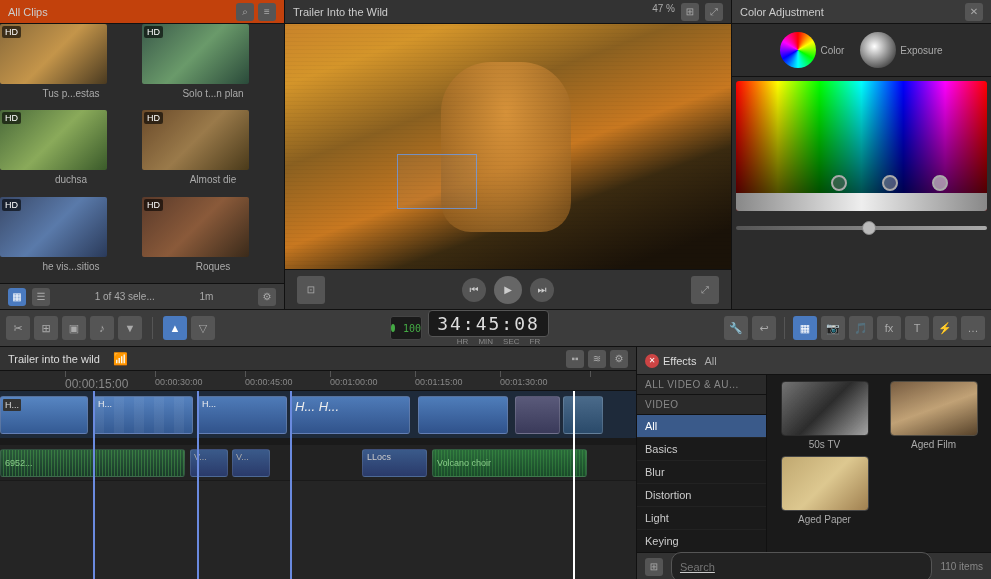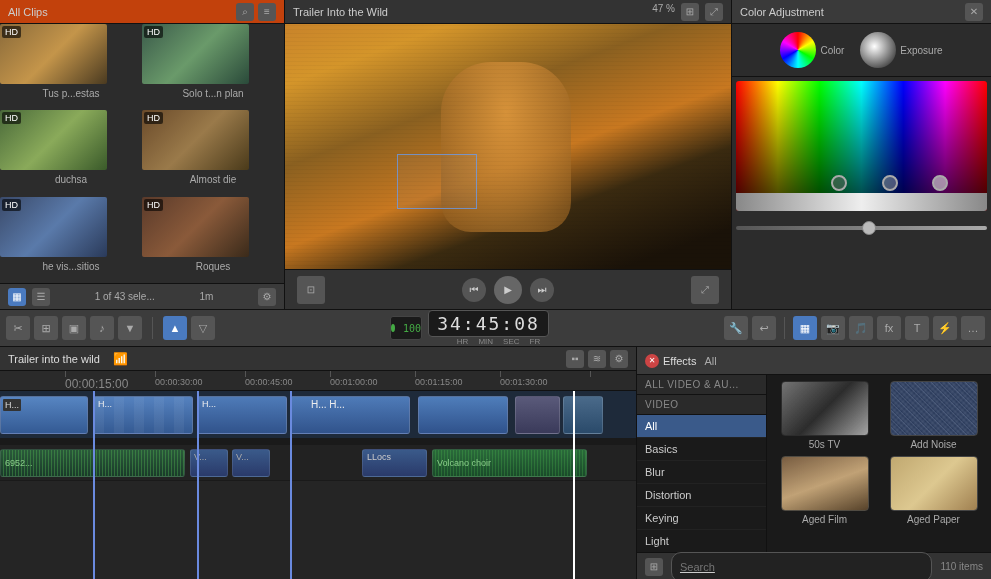--- a/index.html
+++ b/index.html
@@ -691,21 +691,21 @@
             <div style="padding:2px 4px;font-size:9px;color:#eee;">H...</div>
           </div>
         </div>
         <div class="clip-block clip-blue" style="left:197px;width:90px;">
           <div style="width:100%;height:100%;background:linear-gradient(to bottom,rgba(80,130,190,0.7),rgba(45,80,140,0.7));">
             <div style="padding:2px 4px;font-size:9px;color:#eee;">H...</div>
           </div>
         </div>
         <div class="clip-block clip-blue" style="left:290px;width:120px;">
           <div style="width:100%;height:100%;background:linear-gradient(to bottom,rgba(80,130,190,0.7),rgba(45,80,140,0.7));">
-            <div style="padding:2px 20px;font-size:10px;color:#eee;">H... H...</div>
+            <div style="padding:2px 4px;font-size:13px;color:#eee;font-style:italic;">H... H...</div>
           </div>
         </div>
         <div class="clip-block clip-blue" style="left:418px;width:90px;">
           <div style="width:100%;height:100%;background:linear-gradient(to bottom,rgba(80,130,190,0.8),rgba(45,80,140,0.8));">
             <div style="padding:2px 4px;font-size:9px;color:#eee;"></div>
           </div>
         </div>
         <div class="clip-block" style="left:515px;width:45px;background:linear-gradient(to bottom,#5a5a7a,#3a3a5a);">
           <div style="width:100%;height:100%;padding:2px 4px;font-size:9px;color:#aaa;"></div>
         </div>
@@ -750,39 +750,33 @@
 
     <div class="effects-body">
 
       <div class="effects-list">
         <div class="effects-section-header">All Video &amp; Au...</div>
         <div class="effects-section-header">VIDEO</div>
         <div class="effects-category active">All</div>
         <div class="effects-category">Basics</div>
         <div class="effects-category">Blur</div>
         <div class="effects-category">Distortion</div>
+        <div class="effects-category">Light</div>
         <div class="effects-category">Keying</div>
-        <div class="effects-category">Light</div>
 
       </div>
 
       <div class="effects-grid">
 
         <div class="effect-item">
           <div class="effect-thumb thumb-50s" style="width:88px;height:55px;border-radius:4px;border:1px solid #444;background:linear-gradient(135deg,#777,#444,#999);filter:contrast(1.4) saturate(0.2);">
           </div>
           <div class="effect-label">50s TV</div>
         </div>
 
-        <div class="effect-item">
-          <div class="effect-thumb" style="width:88px;height:55px;border-radius:4px;border:1px solid #444;background:repeating-linear-gradient(45deg,#2a3a5a,#3a4a6a 2px,#2a3a5a 4px,#4a5a7a 6px);position:relative;overflow:hidden;">
-            <div style="position:absolute;inset:0;background:repeating-linear-gradient(-45deg,rgba(255,255,255,0.05) 0px,transparent 2px,rgba(255,255,255,0.05) 4px);"></div>
-          </div>
-          <div class="effect-label">Add Noise</div>
-        </div>
 
         <div class="effect-item">
           <div class="effect-thumb" style="width:88px;height:55px;border-radius:4px;border:1px solid #444;background:linear-gradient(160deg,#7a5030,#b89060,#5a3a1a);filter:sepia(0.5);">
           </div>
           <div class="effect-label">Aged Film</div>
         </div>
 
         <div class="effect-item">
           <div class="effect-thumb" style="width:88px;height:55px;border-radius:4px;border:1px solid #444;background:linear-gradient(135deg,#c0a870,#ddc890,#a08050);">
           </div>

